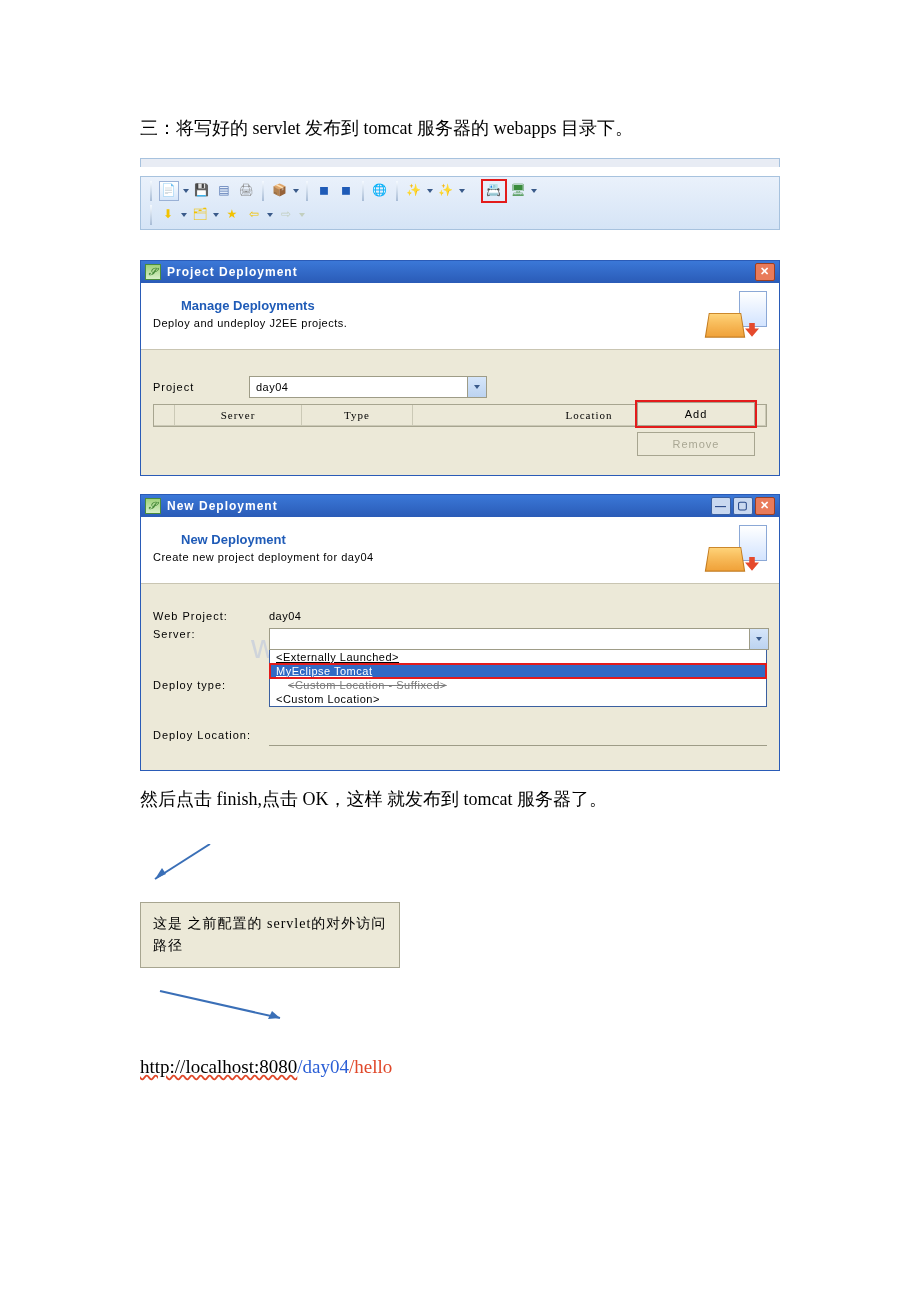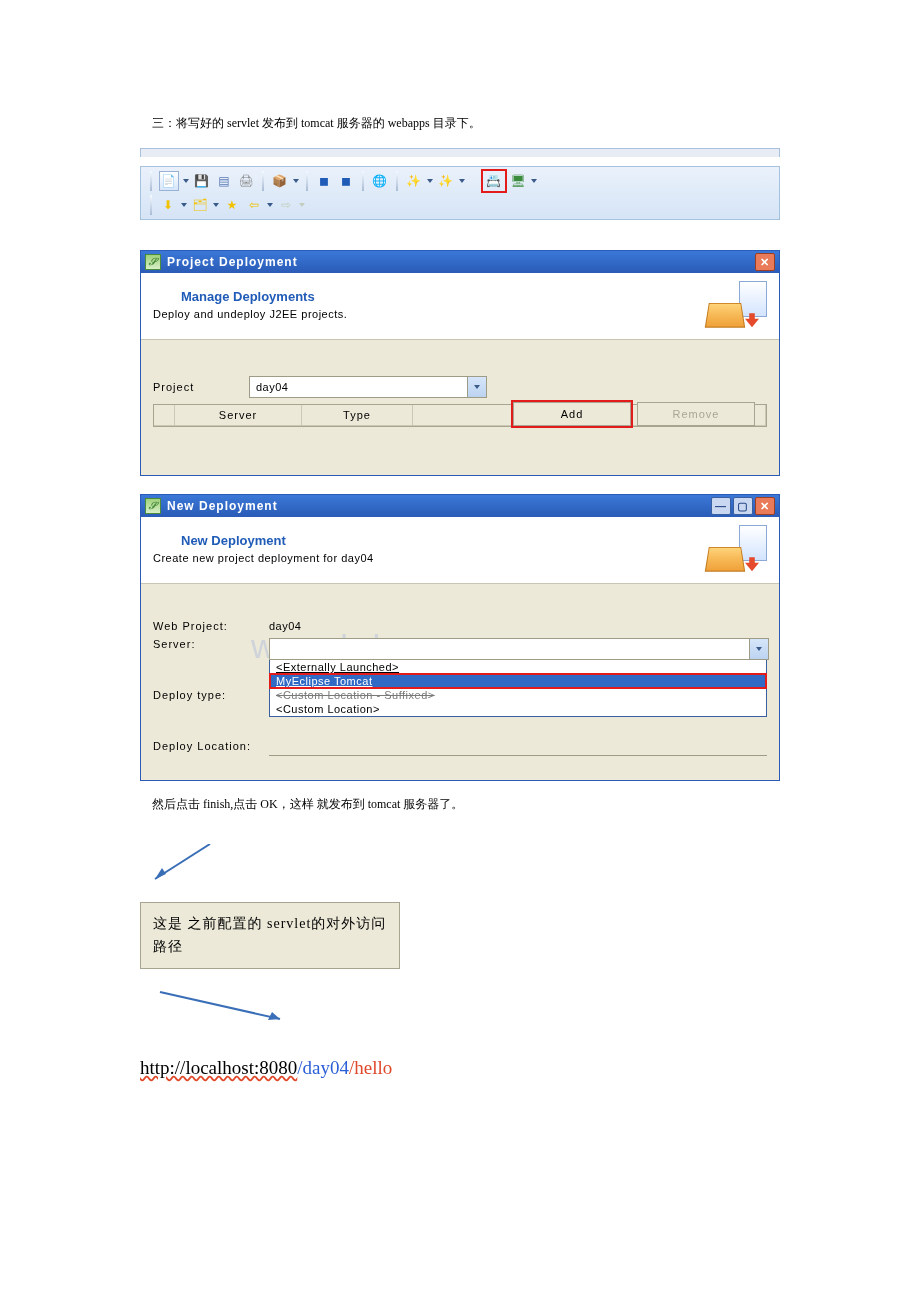--- a/index.html
+++ b/index.html
@@ -8,23 +8,23 @@
     font-family: "SimSun", "Microsoft YaHei", serif;
     font-size: 14px;
     color: #000;
   }
   .page {
     width: 640px;
     margin: 0 auto;
     padding: 100px 0 200px 0;
   }
   .para {
-    font-size: 12px;
+    font-size: 18px;
     line-height: 1.6;
-    margin: 14px 12px;
+    margin: 14px 0;
   }
 
   
   .toolbar-wrap {
     border: 1px solid #a7c2de;
     background: linear-gradient(#eaf1fb, #d5e4f6);
     margin: 10px 0 30px 0;
     padding: 4px 6px;
   }
   .tb-row { display: flex; align-items: center; gap: 4px; }
@@ -126,21 +126,21 @@
     transform: perspective(40px) rotateX(20deg);
   }
   .bi-arrow {
     position: absolute; right: 8px; bottom: 0;
     width: 14px; height: 14px;
     background: #e54a2d;
     clip-path: polygon(50% 100%, 0 40%, 30% 40%, 30% 0, 70% 0, 70% 40%, 100% 40%);
   }
 
   .dialog-body {
-    padding: 30px 12px 18px 12px;
+    padding: 20px 12px 18px 12px;
     font-family: Tahoma, Arial, sans-serif;
     font-size: 11px;
     color: #000;
     letter-spacing: 0.5px;
   }
   .form-row { display: flex; align-items: center; margin: 6px 0; gap: 6px; }
   .form-label { width: 90px; letter-spacing: 1px; }
   .select-box {
     border: 1px solid #9e9c87;
     background: #fff;
@@ -167,27 +167,27 @@
     display: flex;
     flex: 1;
     background: #ece9d8;
   }
   .ch {
     border-right: 1px solid #cbc9b6;
     border-bottom: 1px solid #cbc9b6;
     height: 20px;
     display:flex;align-items:center;justify-content:center;
     letter-spacing: 1px;
-    font-family: Liberation Sans, sans-serif;
+    font-family: Liberation Serif, serif;
   }
   .side-btns {
     position: absolute;
     right: 12px;
     display: flex;
-    flex-direction: row;
+    flex-direction: column;
     gap: 6px;
   }
   .btn {
     width: 116px; height: 22px;
     border: 1px solid #a7a590;
     background: #ece9d8;
     display:flex;align-items:center;justify-content:center;
     font-family: Tahoma, Arial, sans-serif;
     font-size: 11px;
     letter-spacing: 1px;
@@ -395,21 +395,21 @@
         <div style="flex:1;position:relative;">
           <div class="select-box" style="width:100%;">
             <span class="sel-text"></span>
             <span class="select-caret">
                 <span class="dd-caret"></span>
               </span>
           </div>
           <div class="dropdown-open" style="margin-top:-1px;">
             <div class="dd-opt" style="text-decoration: underline;">&lt;Externally Launched&gt;</div>
             <div class="dd-opt sel red">MyEclipse Tomcat</div>
-            <div class="dd-opt" style="text-decoration: line-through;color:#7a7a7a;">&lt;Custom Location - Suffixed&gt;</div>
+            <div class="dd-opt" style="text-decoration: line-through;color:#7a7a7a;margin-left:12px;">&lt;Custom Location - Suffixed&gt;</div>
             <div class="dd-opt">&lt;Custom Location&gt;</div>
           </div>
         </div>
       </div>
       <div class="form-row" style="margin-top:-34px;">
         <span class="form-label" style="width:110px;">Deploy type:</span>
       </div>
       <div class="form-row" style="margin-top:34px;">
         <span class="form-label" style="width:110px;">Deploy Location:</span>
         <div class="ul-field" style="flex:1;"></div>

